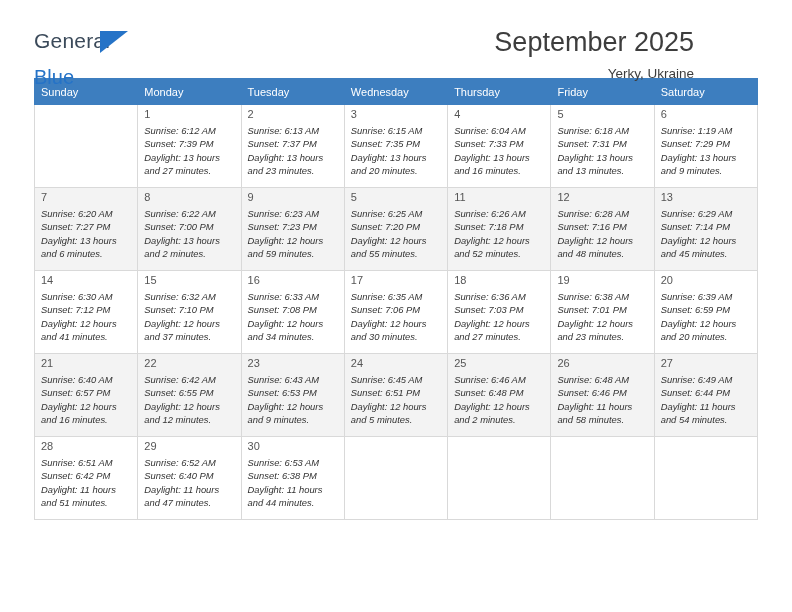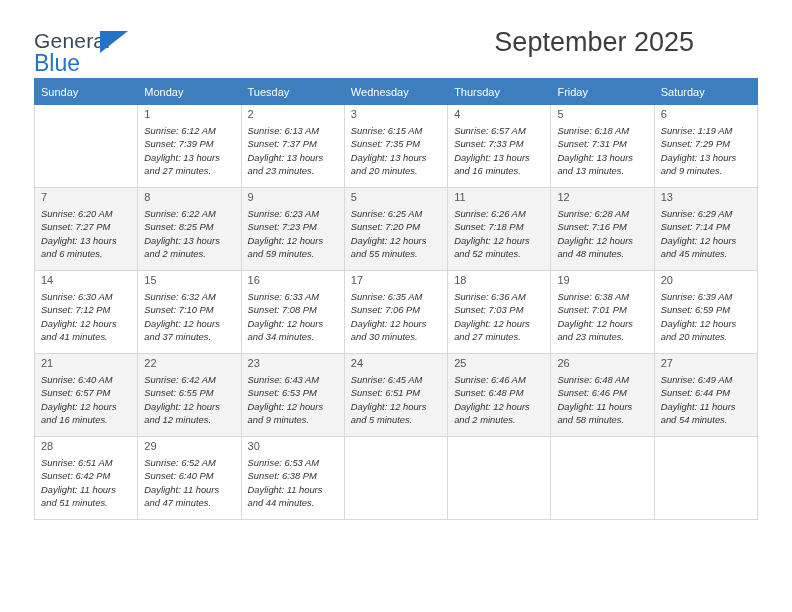--- a/index.html
+++ b/index.html
@@ -33,24 +33,24 @@
     width: 200px;
     height: 48px;
   }
   .logo-general {
     font-size: 21px;
     color: #3b4a5a;
     letter-spacing: 0.2px;
     line-height: 22px;
   }
   .logo-blue {
-    font-size: 23px;
+    font-size: 20px;
     color: #2573c7;
     line-height: 20px;
-    margin-top: 1px;
+    margin-top: 15px;
   }
   .logo-flag {
     position: absolute;
     left: 66px;
     top: 1px;
     width: 0;
     height: 0;
     border-left: 28px solid #2573c7;
     border-bottom: 22px solid transparent;
   }
@@ -124,20 +124,21 @@
 <div class="page">
 
   <div class="header">
     <div class="logo">
       <div class="logo-flag"></div>
       <div class="logo-general">General</div>
       <div class="logo-blue">Blue</div>
     </div>
     <div class="title-block">
       <div class="month-title">September 2025</div>
+      <div class="location">Yerky, Ukraine</div>
     </div>
   </div>
 
   <table class="calendar">
     <thead>
       <tr>
         <th>Sunday</th>
         <th>Monday</th>
         <th>Tuesday</th>
         <th>Wednesday</th>
@@ -172,21 +173,21 @@
             <div class="info">
               <div>Sunrise: 6:15 AM</div>
               <div>Sunset: 7:35 PM</div>
               <div>Daylight: 13 hours</div>
               <div>and 20 minutes.</div>
             </div>
           </td>
           <td>
             <div class="daynum">4</div>
             <div class="info">
-              <div>Sunrise: 6:57 AM</div>
+              <div>Sunrise: 6:04 AM</div>
               <div>Sunset: 7:33 PM</div>
               <div>Daylight: 13 hours</div>
               <div>and 16 minutes.</div>
             </div>
           </td>
           <td>
             <div class="daynum">5</div>
             <div class="info">
               <div>Sunrise: 6:18 AM</div>
               <div>Sunset: 7:31 PM</div>
@@ -211,21 +212,21 @@
               <div>Sunrise: 6:20 AM</div>
               <div>Sunset: 7:27 PM</div>
               <div>Daylight: 13 hours</div>
               <div>and 6 minutes.</div>
             </div>
           </td>
           <td>
             <div class="daynum">8</div>
             <div class="info">
               <div>Sunrise: 6:22 AM</div>
-              <div>Sunset: 8:25 PM</div>
+              <div>Sunset: 7:00 PM</div>
               <div>Daylight: 13 hours</div>
               <div>and 2 minutes.</div>
             </div>
           </td>
           <td>
             <div class="daynum">9</div>
             <div class="info">
               <div>Sunrise: 6:23 AM</div>
               <div>Sunset: 7:23 PM</div>
               <div>Daylight: 12 hours</div>

